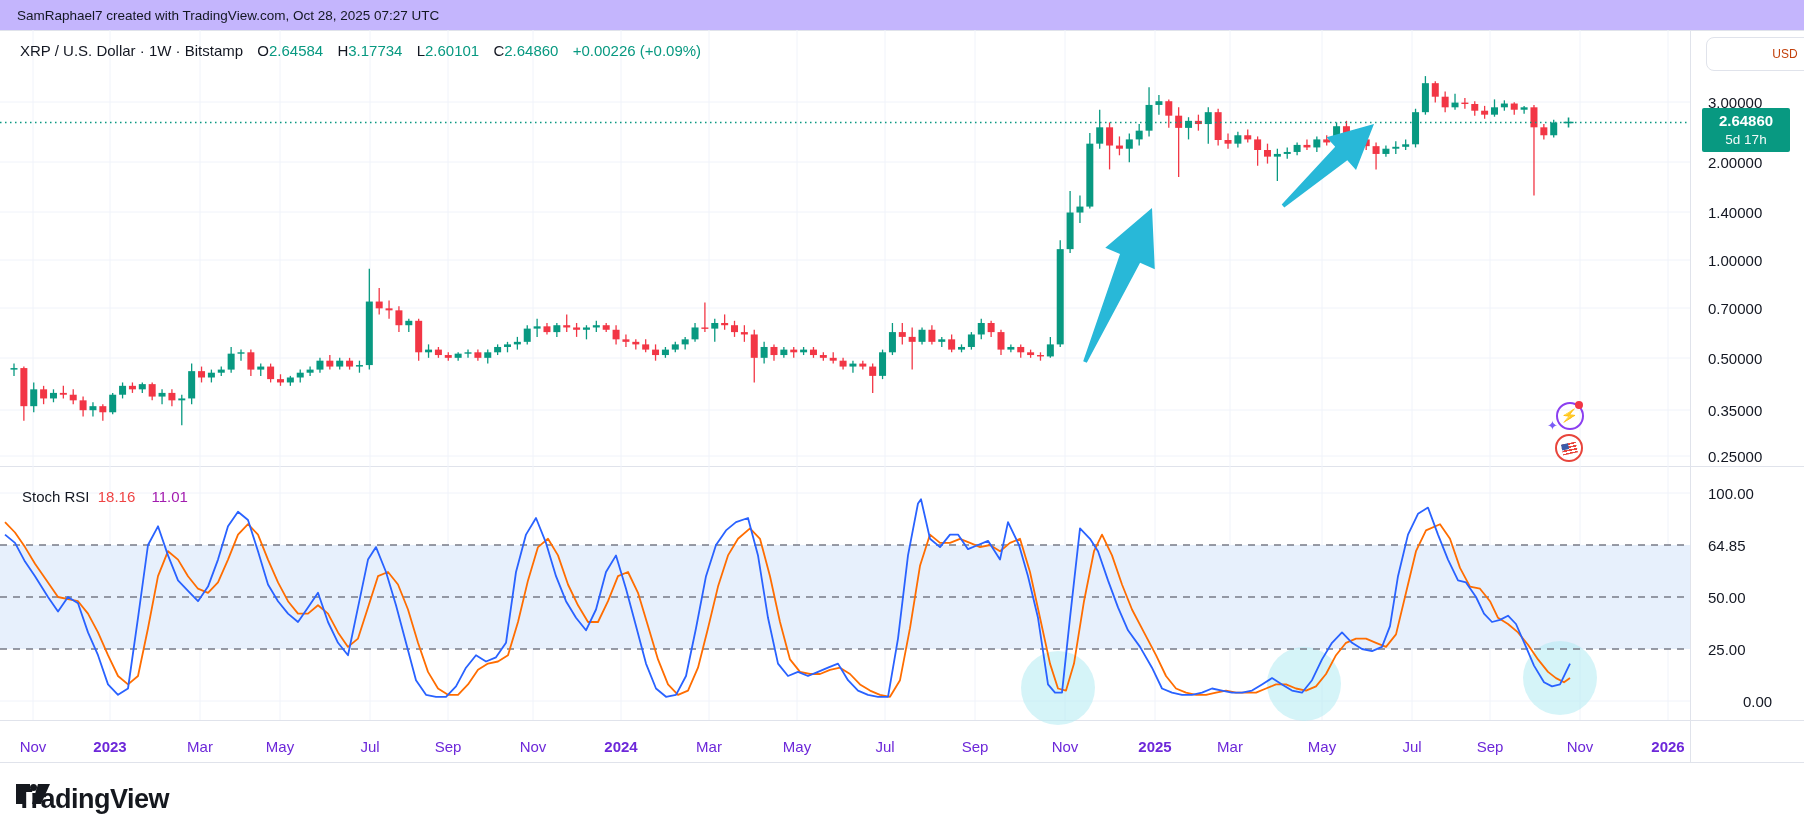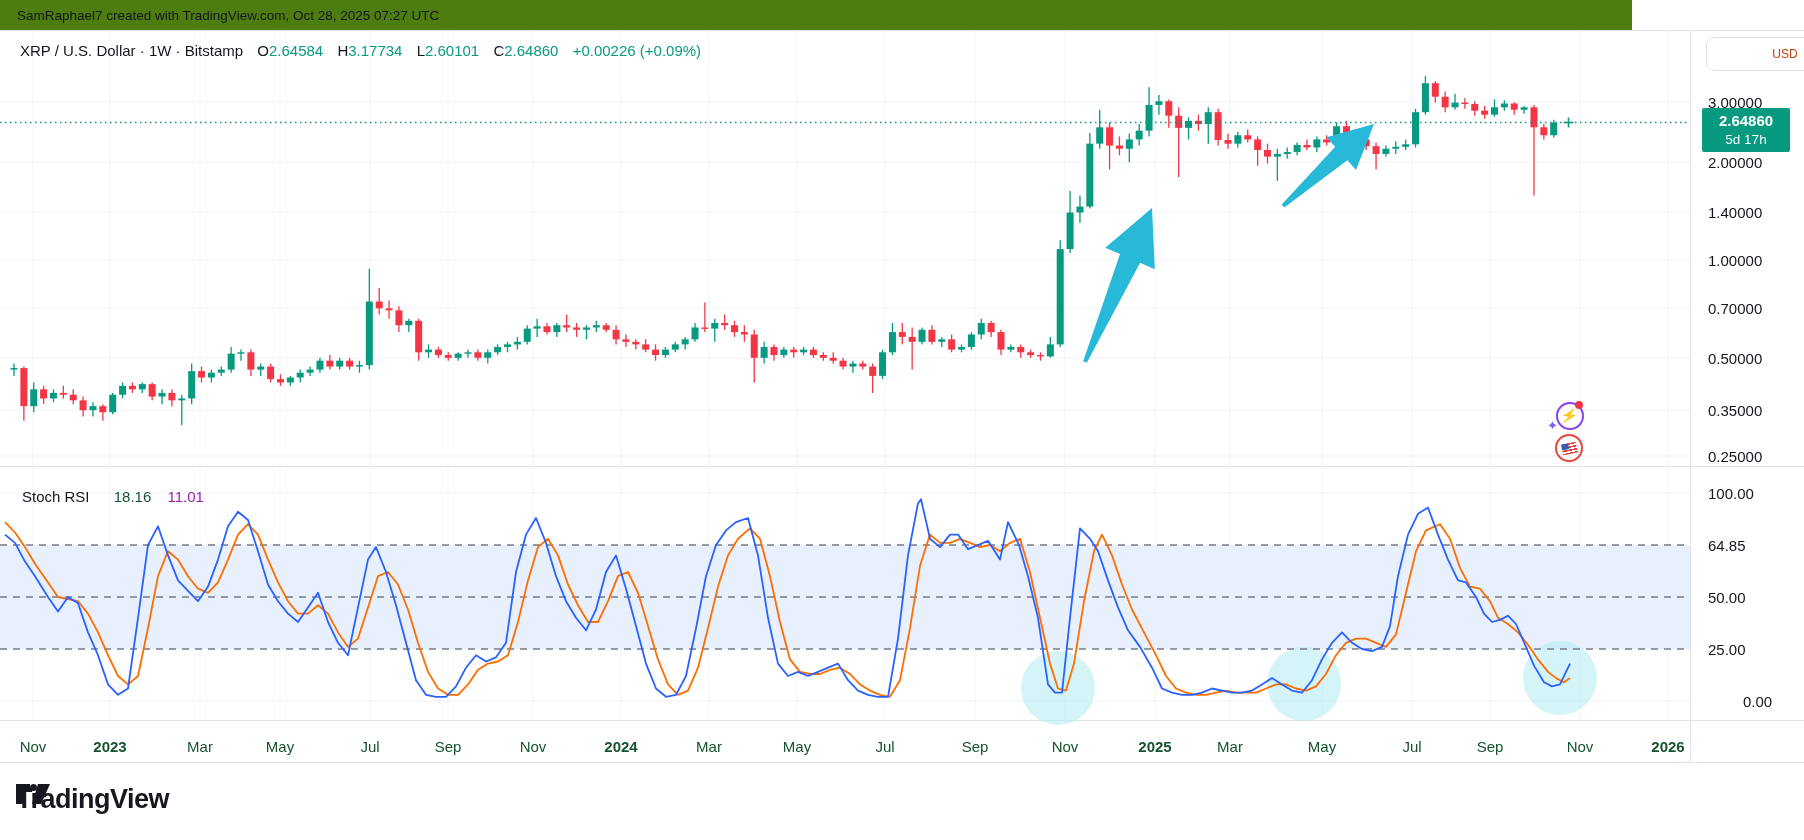--- a/index.html
+++ b/index.html
@@ -1,20 +1,20 @@
 <!DOCTYPE html>
 <html><head>
 <meta charset="utf-8">
 <style>
   html,body{margin:0;padding:0;background:#ffffff;}
   body{font-family:"Liberation Sans", sans-serif; width:1804px; height:840px; position:relative; overflow:hidden; color:#131722;}
   #stage{position:absolute; left:0; top:0; width:1804px; height:840px;}
   .abs{position:absolute;}
   
-  #attribution-bar{left:0;top:0;width:1632px;height:30px;background:#4d7c0f;}
+  #attribution-bar{left:0;top:0;width:1804px;height:30px;background:#c4b5fd;}
   #attribution-text{left:17px;top:8px;font-size:13.5px;font-weight:500;color:#131722;white-space:nowrap;}
   
   .hline{position:absolute;left:0;width:1804px;height:1px;background:#e0e3eb;}
   .vline{position:absolute;top:30px;width:1px;height:732px;background:#e0e3eb;}
   
   #symbol-legend{left:20px;top:40px;font-size:15px;white-space:nowrap;}
   #symbol-legend span{vertical-align:middle;}
   .ohlc-letter{color:#131722;margin-left:10px;}
   .ohlc-val{color:#089981;}
   .legend-title{color:#131722;}
@@ -22,24 +22,24 @@
   #currency-button{left:1706px;top:37px;width:84px;height:32px;border:1px solid #e0e3eb;border-radius:8px;background:#fff;
     display:flex;align-items:center;justify-content:center;font-size:12px;color:#c2410c;cursor:pointer;padding-left:36px;}
   
   .scale-label{position:absolute;left:1708px;width:92px;font-size:15px;color:#131722;transform:translateY(-50%);}
   
   #price-badge{left:1702px;top:108px;width:88px;background:#089981;border-radius:2px;color:#fff;text-align:center;padding:3px 0 4px 0;}
   #price-badge .row1{font-size:15px;font-weight:700;line-height:20px;}
   #price-badge .row2{font-size:13.5px;line-height:17px;opacity:.95;}
   
   #stoch-legend{left:22px;top:488px;font-size:15px;white-space:nowrap;}
-  #stoch-legend .k{color:#14532d;margin-left:20px;}
+  #stoch-legend .k{color:#ef4444;margin-left:4px;}
   #stoch-legend .d{color:#a21caf;margin-left:12px;}
   
-  .time-label{position:absolute;top:738px;transform:translateX(-50%);font-size:15px;color:#14532d;text-align:center;}
+  .time-label{position:absolute;top:738px;transform:translateX(-50%);font-size:15px;color:#6d28d9;text-align:center;}
   .time-label.year{font-weight:700;}
   
   #spark-icon{left:1553px;top:401px;width:30px;height:30px;}
   #spark-circle{position:absolute;left:3px;top:1px;width:24px;height:24px;border:2.5px solid #8b3ff0;border-radius:50%;
     display:flex;align-items:center;justify-content:center;font-size:14px;color:#8b3ff0;}
   #spark-bolt{font-weight:700;transform:rotate(8deg);}
   #spark-dot{position:absolute;right:0px;top:0px;width:8px;height:8px;background:#f23645;border-radius:50%;}
   #spark-star{position:absolute;left:-6px;bottom:-2px;color:#7a5cf6;font-size:13px;}
   #flag-icon{left:1555px;top:434px;width:28px;height:28px;border:2.5px solid #e8453c;border-radius:50%;background:#fff;
     box-sizing:border-box;display:flex;align-items:center;justify-content:center;overflow:hidden;}

